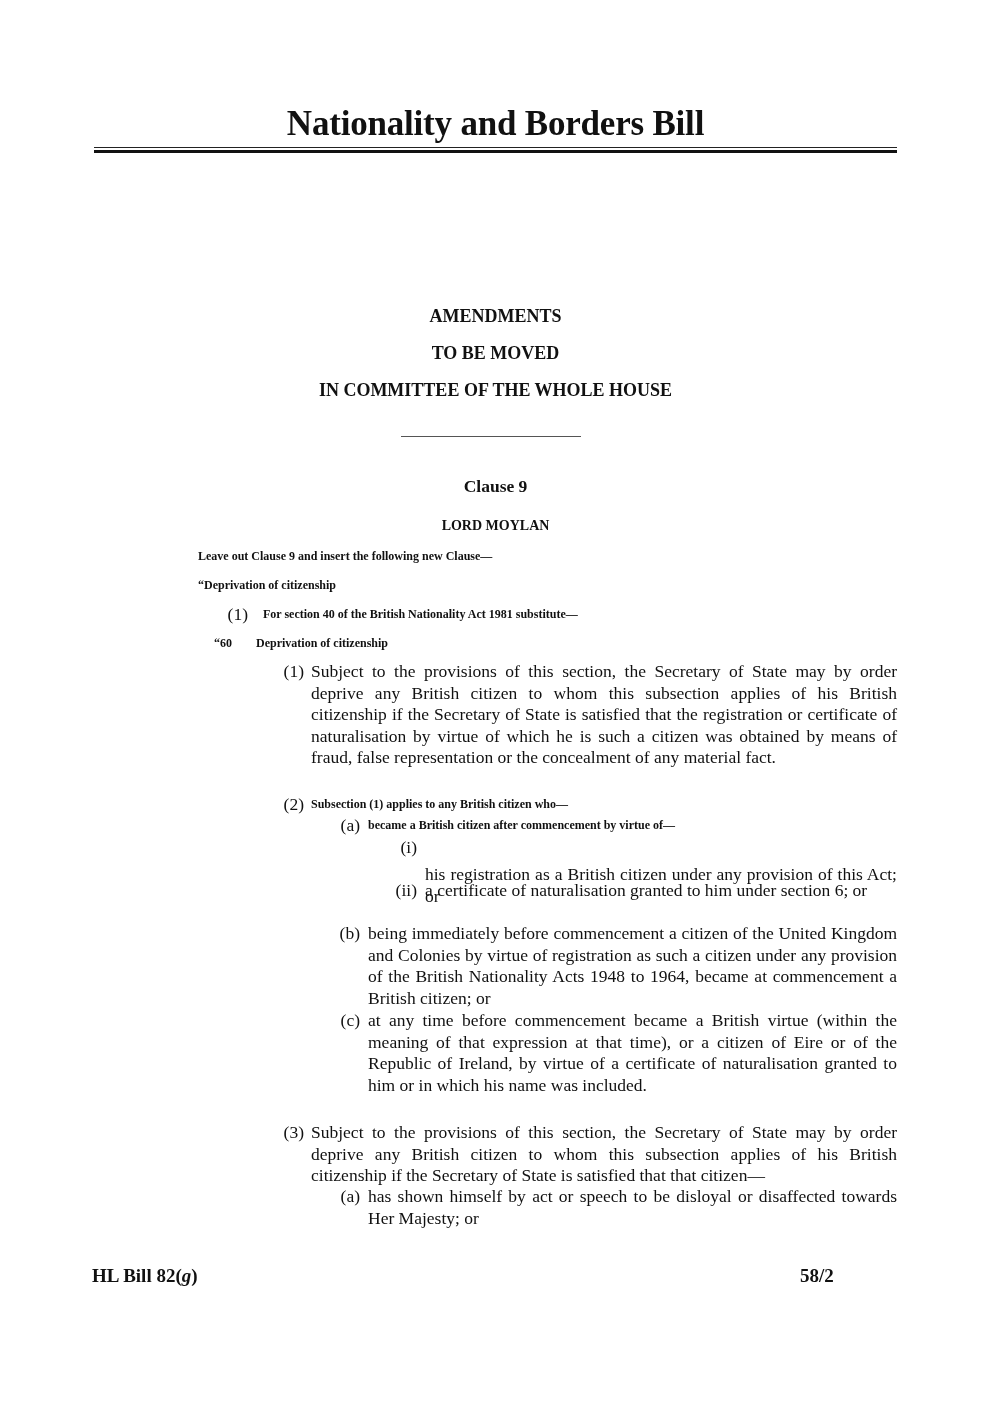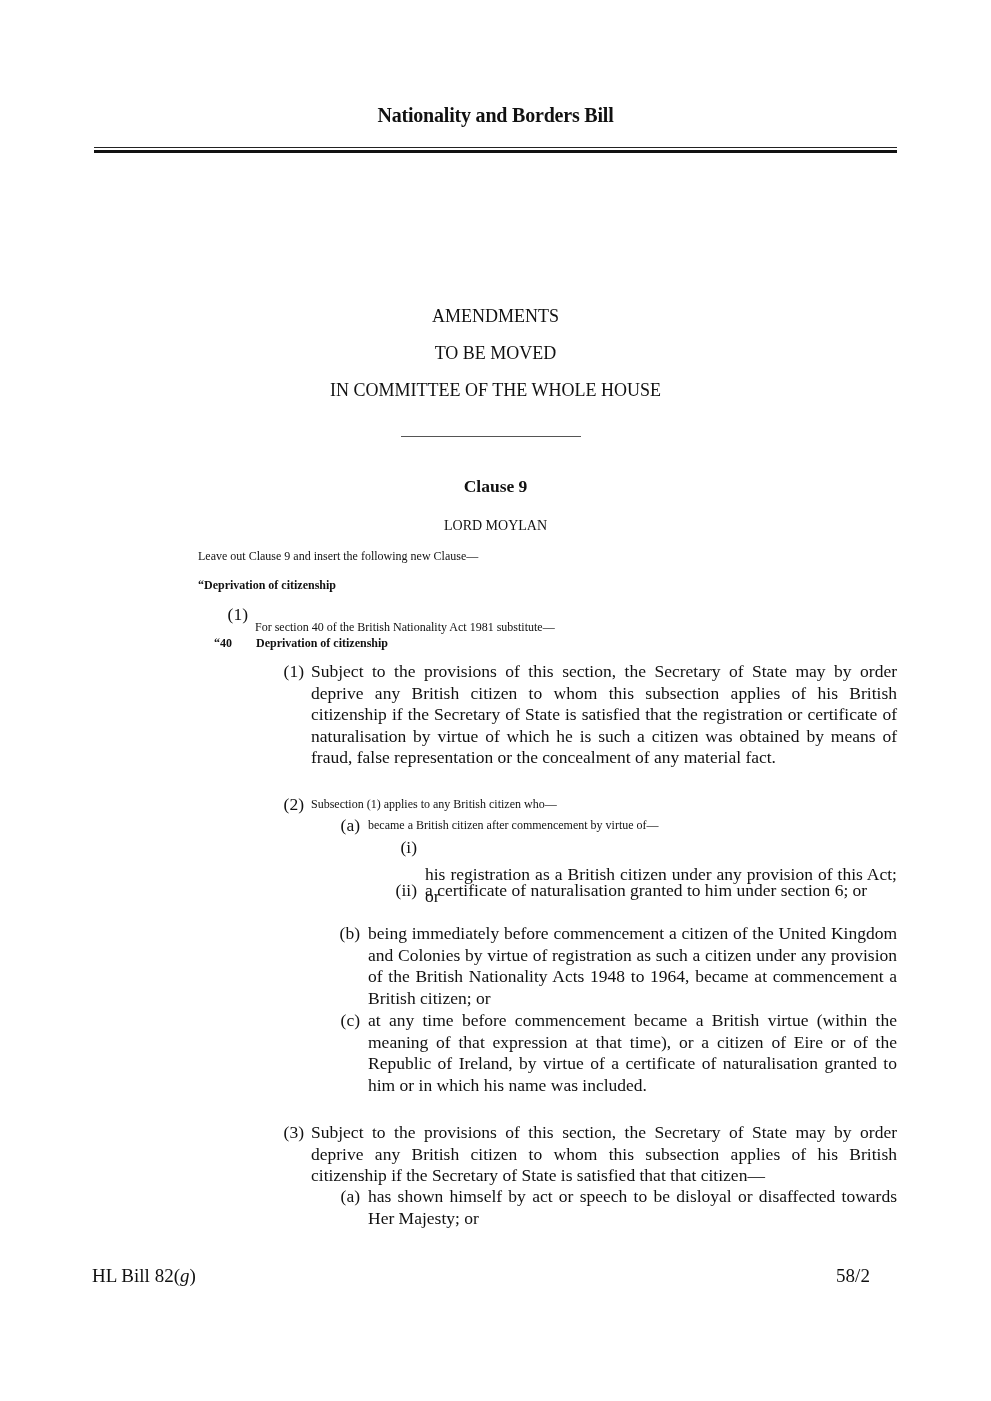--- a/index.html
+++ b/index.html
@@ -1,24 +1,24 @@
 <!DOCTYPE html>
 <html><head>
 <meta charset="utf-8">
 <style>
   html, body { margin: 0; padding: 0; background: #ffffff; }
   body {
     width: 991px; height: 1401px; position: relative; overflow: hidden;
     font-family: "Liberation Serif", "DejaVu Serif", serif;
     color: #111111;
   }
-  .abs { position: absolute; white-space: nowrap; }
+  .abs { position: absolute; white-space: nowrap; font-weight: bold; }
   .title {
     left: 94px; width: 803px; top: 104px; text-align: center;
-    font-size: 20px; font-weight: bold; letter-spacing: -0.2px;
+    font-size: 35px; font-weight: bold; letter-spacing: -0.2px;
   }
   .rule-thin { position: absolute; left: 94px; width: 803px; top: 147px; height: 1px; background: #222; }
   .rule-thick { position: absolute; left: 94px; width: 803px; top: 150px; height: 2.5px; background: #111; }
   .center { left: 94px; width: 803px; text-align: center; font-size: 18px; }
   .short-rule { position: absolute; left: 401px; width: 180px; top: 436px; height: 1px; background: #555; }
   .bold { font-weight: bold; }
   .line { font-size: 12px; line-height: 21.6px; }
   .just {
     position: absolute; font-size: 17.5px; line-height: 21.6px;
     text-align: justify; text-align-last: left;
@@ -39,23 +39,23 @@
 <div class="abs center" style="top:380px;">IN COMMITTEE OF THE WHOLE HOUSE</div>
 <div class="short-rule"></div>
 
 <div class="abs center bold" style="top:476px; font-size:17.5px;">Clause 9</div>
 <div class="abs center" style="top:518px; font-size:14px;">LORD MOYLAN</div>
 
 <div class="abs line" style="left:198px; top:546px;">Leave out Clause 9 and insert the following new Clause—</div>
 <div class="abs line bold" style="left:198px; top:575px;">“Deprivation of citizenship</div>
 
 <div class="num" style="left:214px; width:34px; top:604px;">(1)</div>
-<div class="abs line" style="left:255px; top:604px;margin-top:13px;">For section 40 of the British Nationality Act 1981 substitute—</div>
+<div class="abs line" style="left:263px; top:604px;">For section 40 of the British Nationality Act 1981 substitute—</div>
 
-<div class="abs line bold" style="left:214px; top:633px;">“40</div>
+<div class="abs line bold" style="left:214px; top:633px;">“60</div>
 <div class="abs line bold" style="left:256px; top:633px;">Deprivation of citizenship</div>
 
 <div class="num" style="left:266px; width:38px; top:661px;">(1)</div>
 <div class="just" style="left:311px; width:586px; top:661px;">Subject to the provisions of this section, the Secretary of State may by order deprive any British citizen to whom this subsection applies of his British citizenship if the Secretary of State is satisfied that the registration or certificate of naturalisation by virtue of which he is such a citizen was obtained by means of fraud, false representation or the concealment of any material fact.</div>
 
 <div class="num" style="left:266px; width:38px; top:794px;">(2)</div>
 <div class="abs line" style="left:311px; top:794px;">Subsection (1) applies to any British citizen who—</div>
 
 <div class="num" style="left:320px; width:40px; top:815px;">(a)</div>
 <div class="abs line" style="left:368px; top:815px;">became a British citizen after commencement by virtue of—</div>
@@ -72,13 +72,13 @@
 <div class="num" style="left:320px; width:40px; top:1010px;">(c)</div>
 <div class="just" style="left:368px; width:529px; top:1010px;">at any time before commencement became a British virtue (within the meaning of that expression at that time), or a citizen of Eire or of the Republic of Ireland, by virtue of a certificate of naturalisation granted to him or in which his name was included.</div>
 
 <div class="num" style="left:266px; width:38px; top:1122px;">(3)</div>
 <div class="just" style="left:311px; width:586px; top:1122px;">Subject to the provisions of this section, the Secretary of State may by order deprive any British citizen to whom this subsection applies of his British citizenship if the Secretary of State is satisfied that that citizen—</div>
 
 <div class="num" style="left:320px; width:40px; top:1186px;">(a)</div>
 <div class="just" style="left:368px; width:529px; top:1186px;">has shown himself by act or speech to be disloyal or disaffected towards Her Majesty; or</div>
 
 <div class="abs footer" style="left:92px;"><span>HL Bill 82(</span><span class="it">g</span><span>)</span></div>
-<div class="abs footer" style="left:820px; width:66px; text-align:center;">58/2</div>
+<div class="abs footer" style="left:800px; width:66px; text-align:left;">58/2</div>
 
 </body></html>

